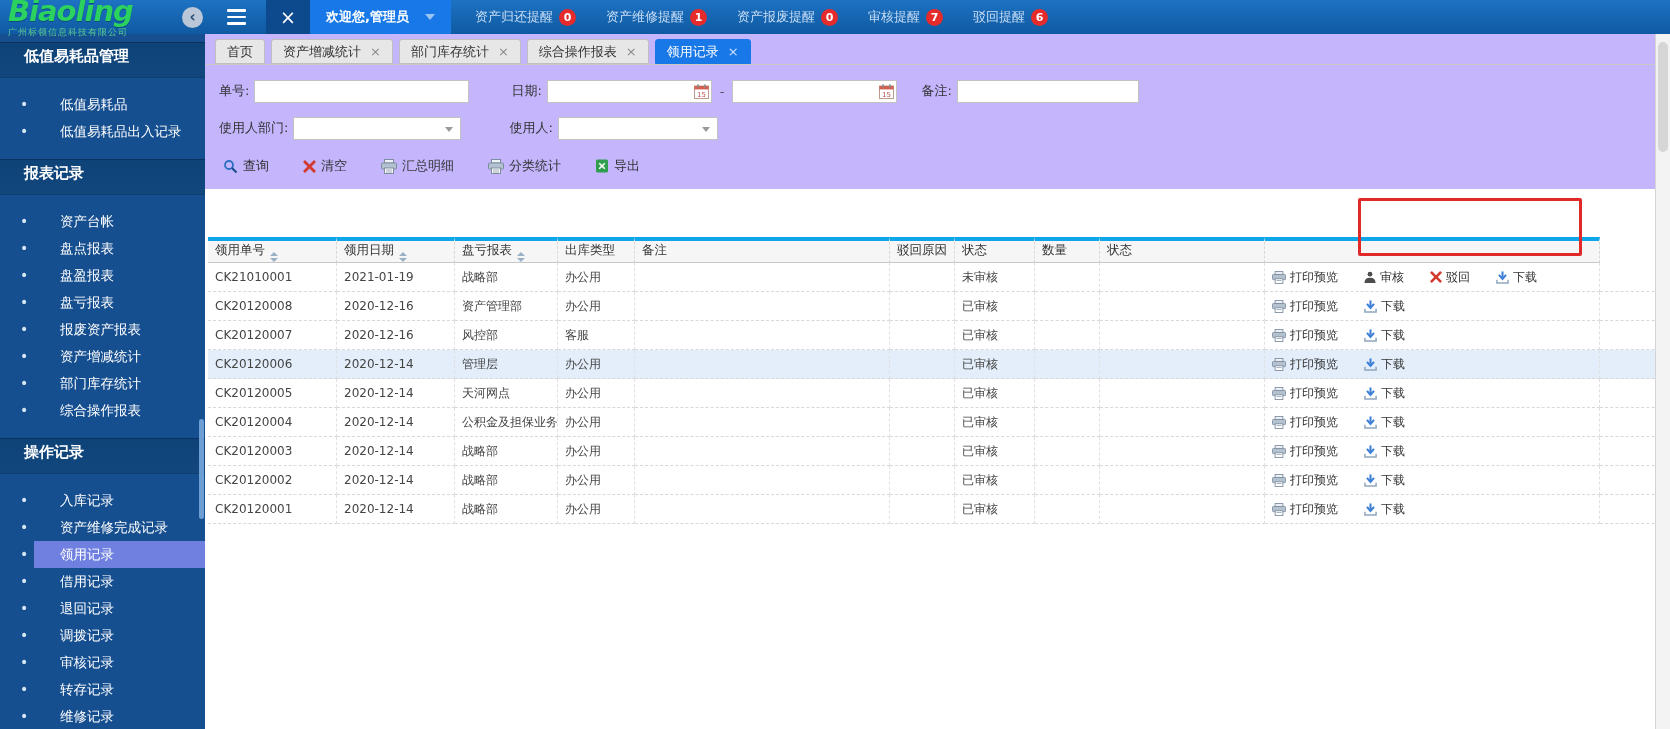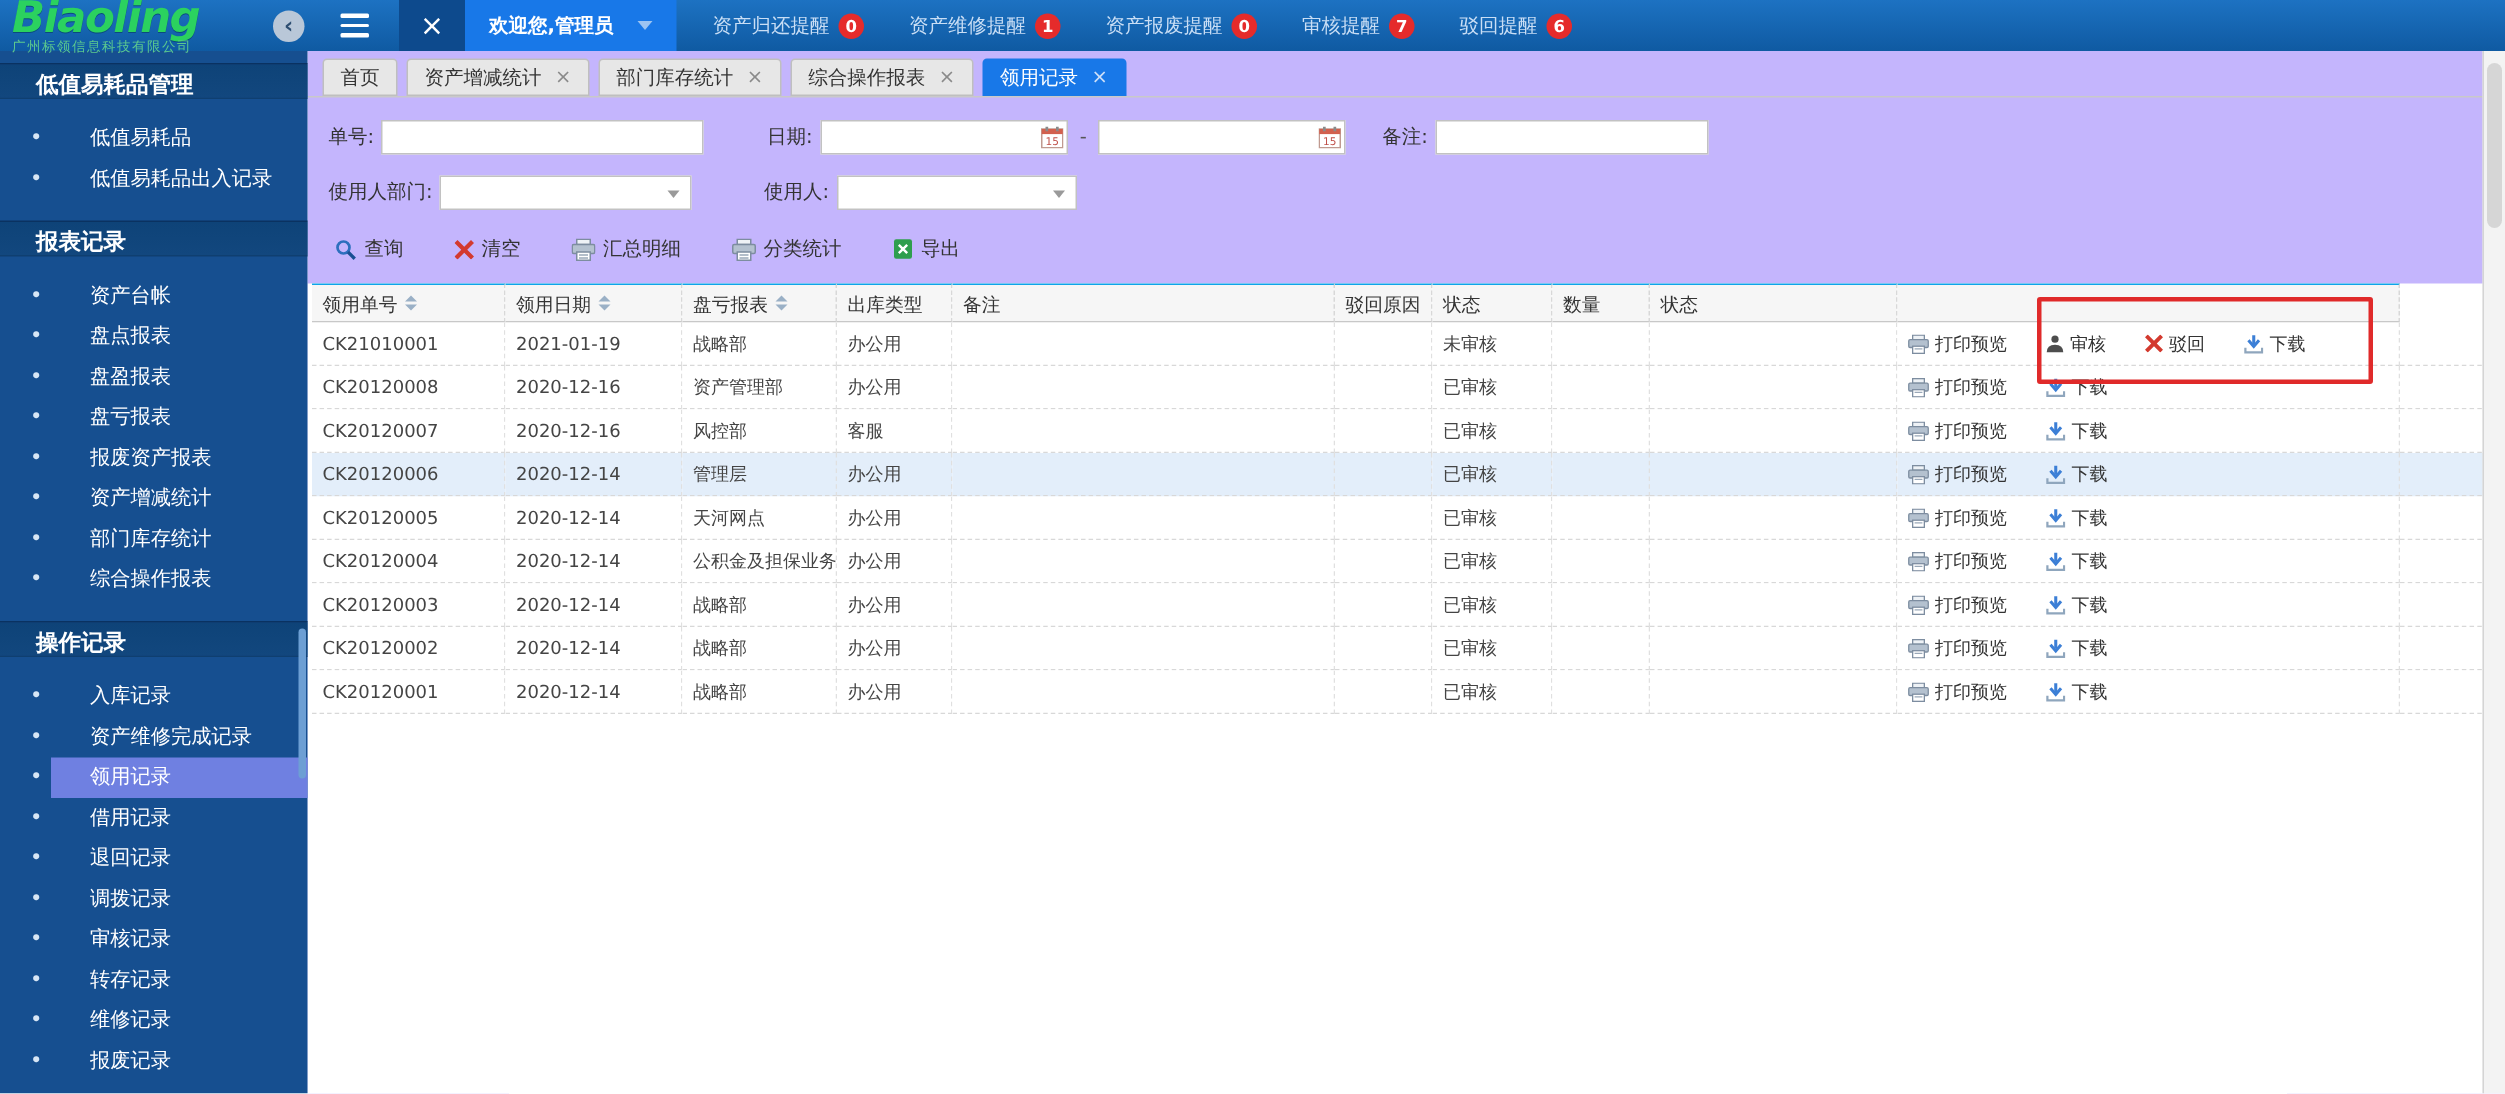--- a/index.html
+++ b/index.html
@@ -20,21 +20,21 @@
   .notifs{display:flex;align-items:center;margin-left:24px;}
   .notif{display:flex;align-items:center;margin-right:30px;cursor:pointer;justify-content:center;}
   .notif-label{color:#c9def5;font-size:13px;}
   .badge{min-width:17px;height:17px;border-radius:9px;background:#e52b2b;color:#fff;font-size:11px;font-weight:bold;display:flex;align-items:center;justify-content:center;margin-left:6px;padding:0 3px;}
 
   
   .layout{display:flex;height:695px;}
 
   
   .sidebar{width:205px;flex-shrink:0;background:#164f90;color:#fff;padding-top:8px;position:relative;}
-  .side-title{height:24px;line-height:27px;background:linear-gradient(180deg,#0e4378,#12477e);border-top:1px solid #0a3261;border-bottom:1px solid #0f3f70;font-size:15px;font-weight:bold;padding-left:24px;}
+  .side-title{height:36px;line-height:27px;background:linear-gradient(180deg,#0e4378,#12477e);border-top:1px solid #0a3261;border-bottom:1px solid #0f3f70;font-size:15px;font-weight:bold;padding-left:24px;}
   .side-list{padding:13px 0 14px 0;}
   .side-item{display:flex;align-items:center;height:27px;cursor:pointer;}
   .side-item .bullet{width:14px;margin-left:20px;color:#d7e6f5;font-size:14px;line-height:27px;}
   .side-item .lbl{flex:1;height:27px;line-height:27px;padding-left:26px;font-size:13.5px;color:#fff;}
   .side-item.active .lbl{background:#6f80e1;}
   .side-scroll{position:absolute;right:1px;top:385px;width:5px;height:100px;background:#6d9fd4;border-radius:3px;}
 
   
   .content{flex:1;min-width:0;display:flex;flex-direction:column;background:#c4b5fd;}
 
@@ -64,21 +64,21 @@
   .w-user{width:160px;}
 
   
   .toolbar{display:flex;align-items:center;padding:4px 0 14px 18px;}
   .tool-btn{display:inline-flex;align-items:center;margin-right:34px;cursor:pointer;color:#333;font-size:13px;}
   .tool-btn .ticon{margin-right:5px;line-height:0;}
 
   
   .table-area{flex:1;background:#fff;}
   .tgrid{display:grid;grid-template-columns:129px 118px 103px 77px 255px 65px 80px 65px 165px 335px minmax(30px,1fr);margin-left:3px;}
-  .thead .th{height:26px;line-height:25px;background:#f6f6f6;border-top:1px solid #0ea5e9;border-bottom:1px solid #c8c8c8;border-right:1px dashed #d8d8d8;padding-left:7px;font-size:12.5px;color:#333;white-space:nowrap;overflow:hidden;display:flex;align-items:center;}
+  .thead .th{height:26px;line-height:25px;background:#f6f6f6;border-top:4px solid #0ea5e9;border-bottom:1px solid #c8c8c8;border-right:1px dashed #d8d8d8;padding-left:7px;font-size:12.5px;color:#333;white-space:nowrap;overflow:hidden;display:flex;align-items:flex-end;margin-top:48px;}
   .sort{display:inline-flex;flex-direction:column;margin-left:5px;}
   .sort i{width:0;height:0;border-left:4px solid transparent;border-right:4px solid transparent;}
   .sort .up{border-bottom:4px solid #9ab0c6;margin-bottom:2px;}
   .sort .dn{border-top:4px solid #9ab0c6;}
   .tr{display:grid;grid-template-columns:129px 118px 103px 77px 255px 65px 80px 65px 165px 335px minmax(30px,1fr);margin-left:3px;}
   .tr .td{height:29px;line-height:28px;border-bottom:1px dashed #d8d8d8;border-right:1px dashed #e0e0e0;padding-left:7px;font-size:12px;color:#444;white-space:nowrap;overflow:hidden;background:#fff;}
   .tr.hl .td{background:#e3eefa;}
   .td-actions{display:flex;align-items:flex-start;}
   .act{display:inline-flex;align-items:center;margin-right:26px;cursor:pointer;color:#333;font-size:12px;}
   .act .aicon{margin-right:4px;line-height:0;}

